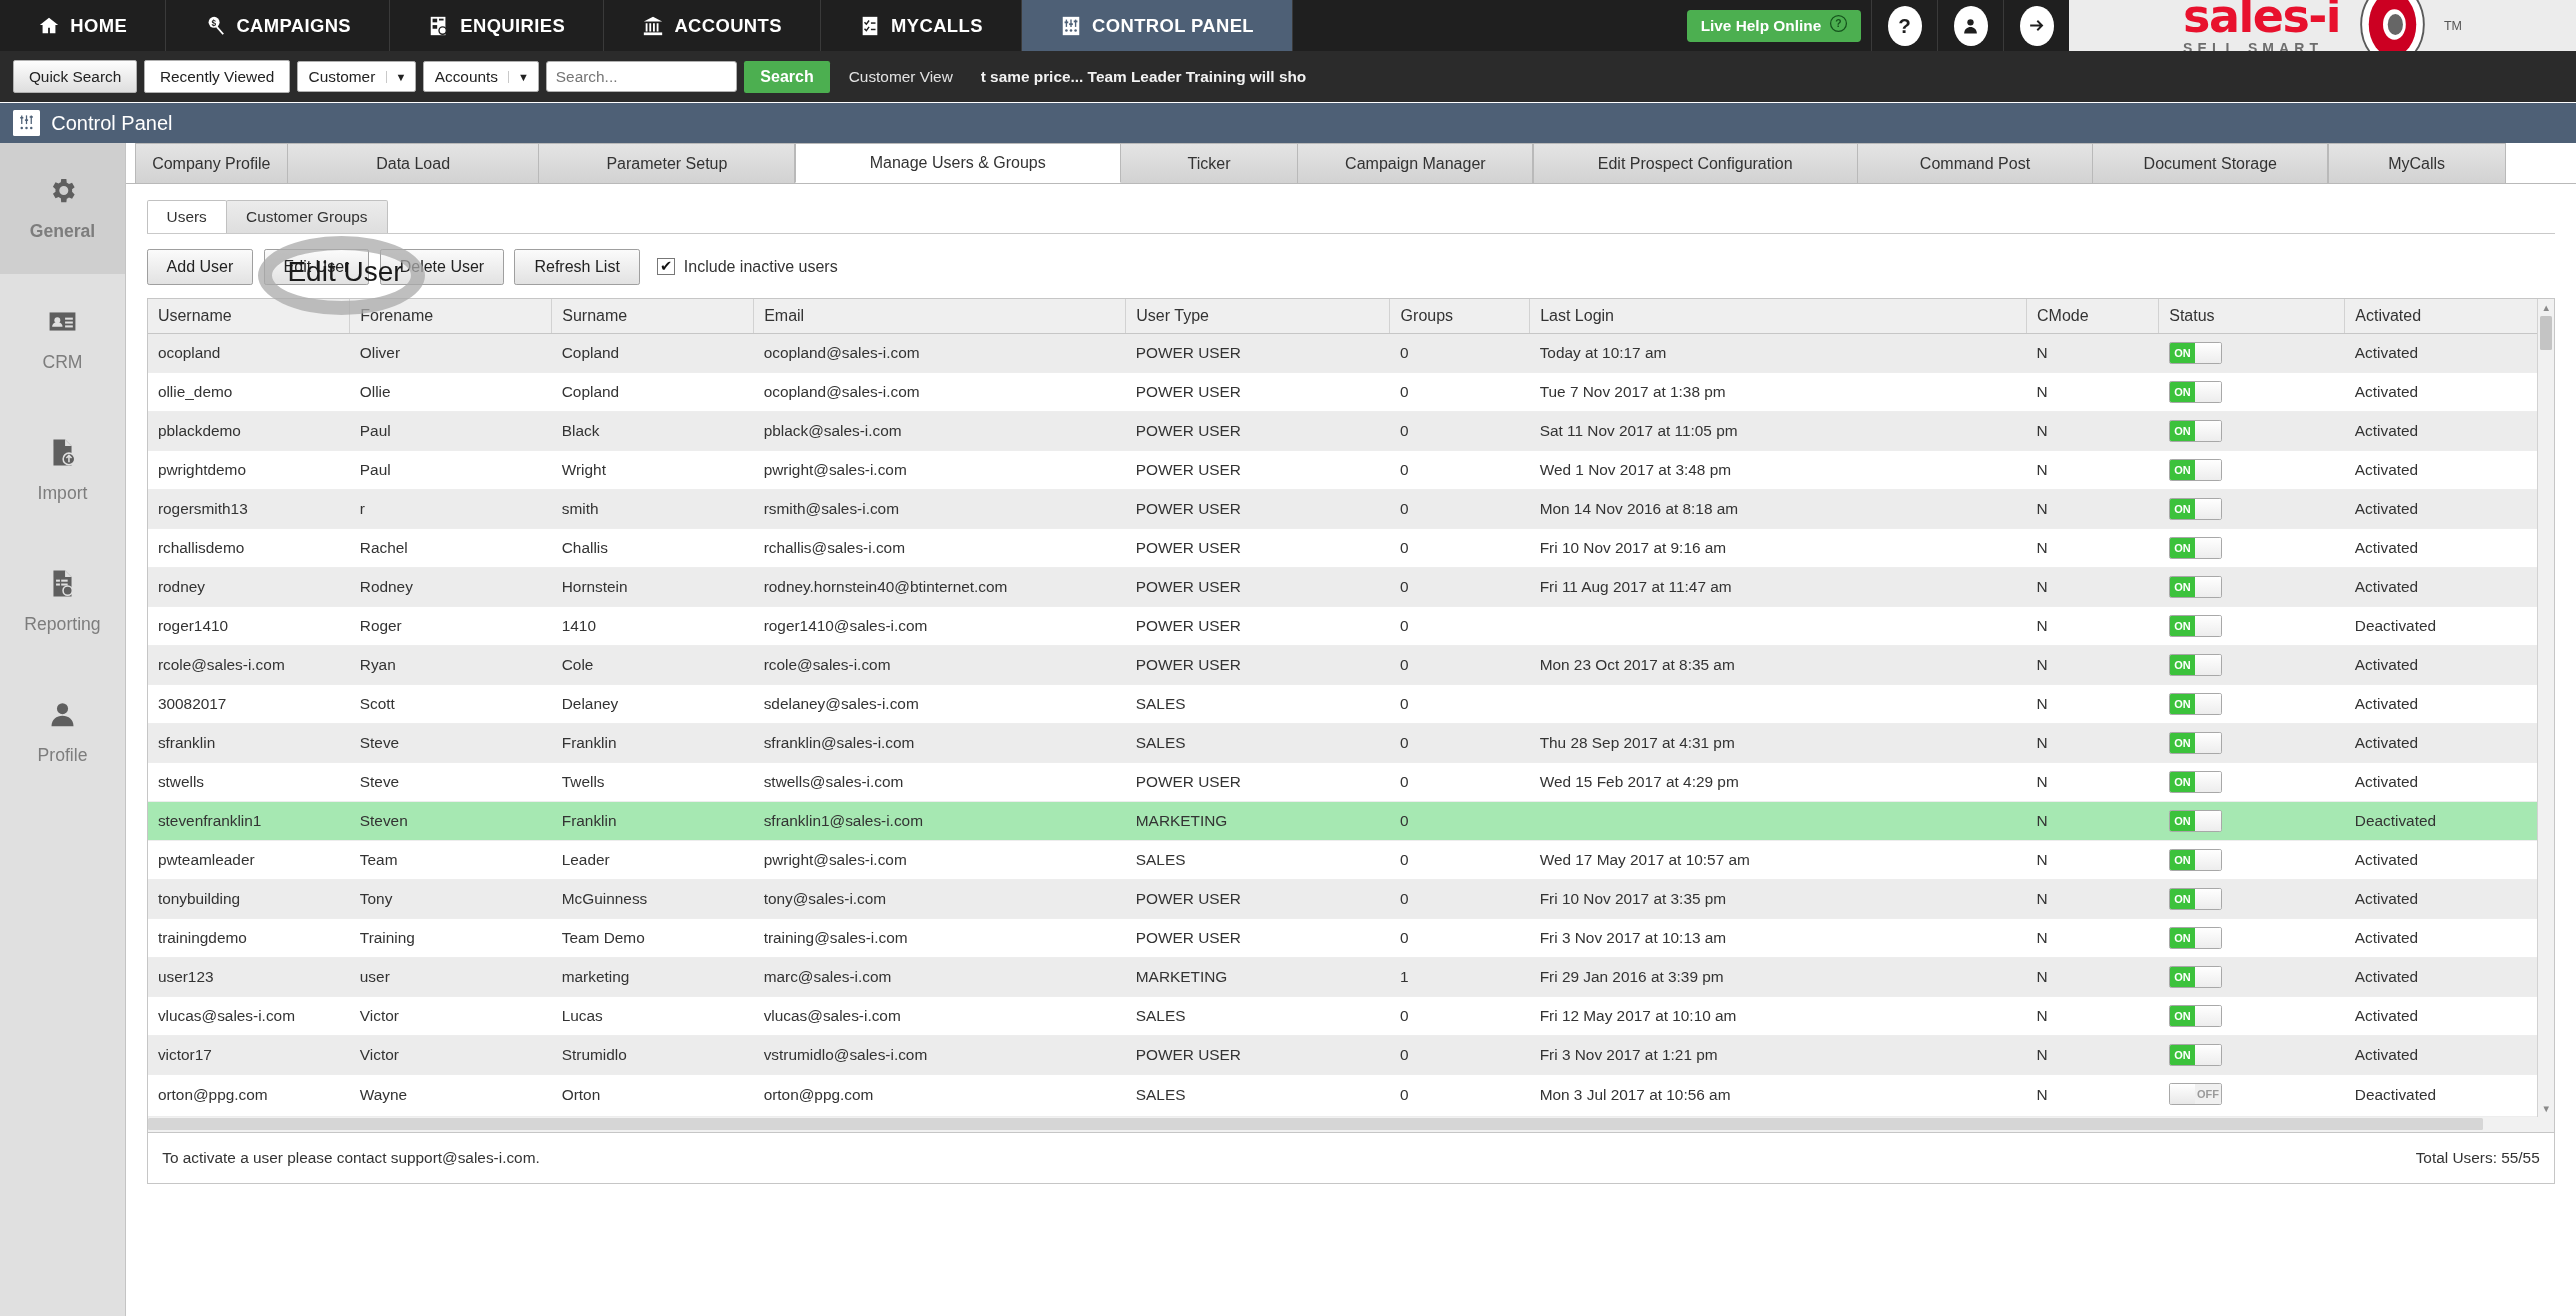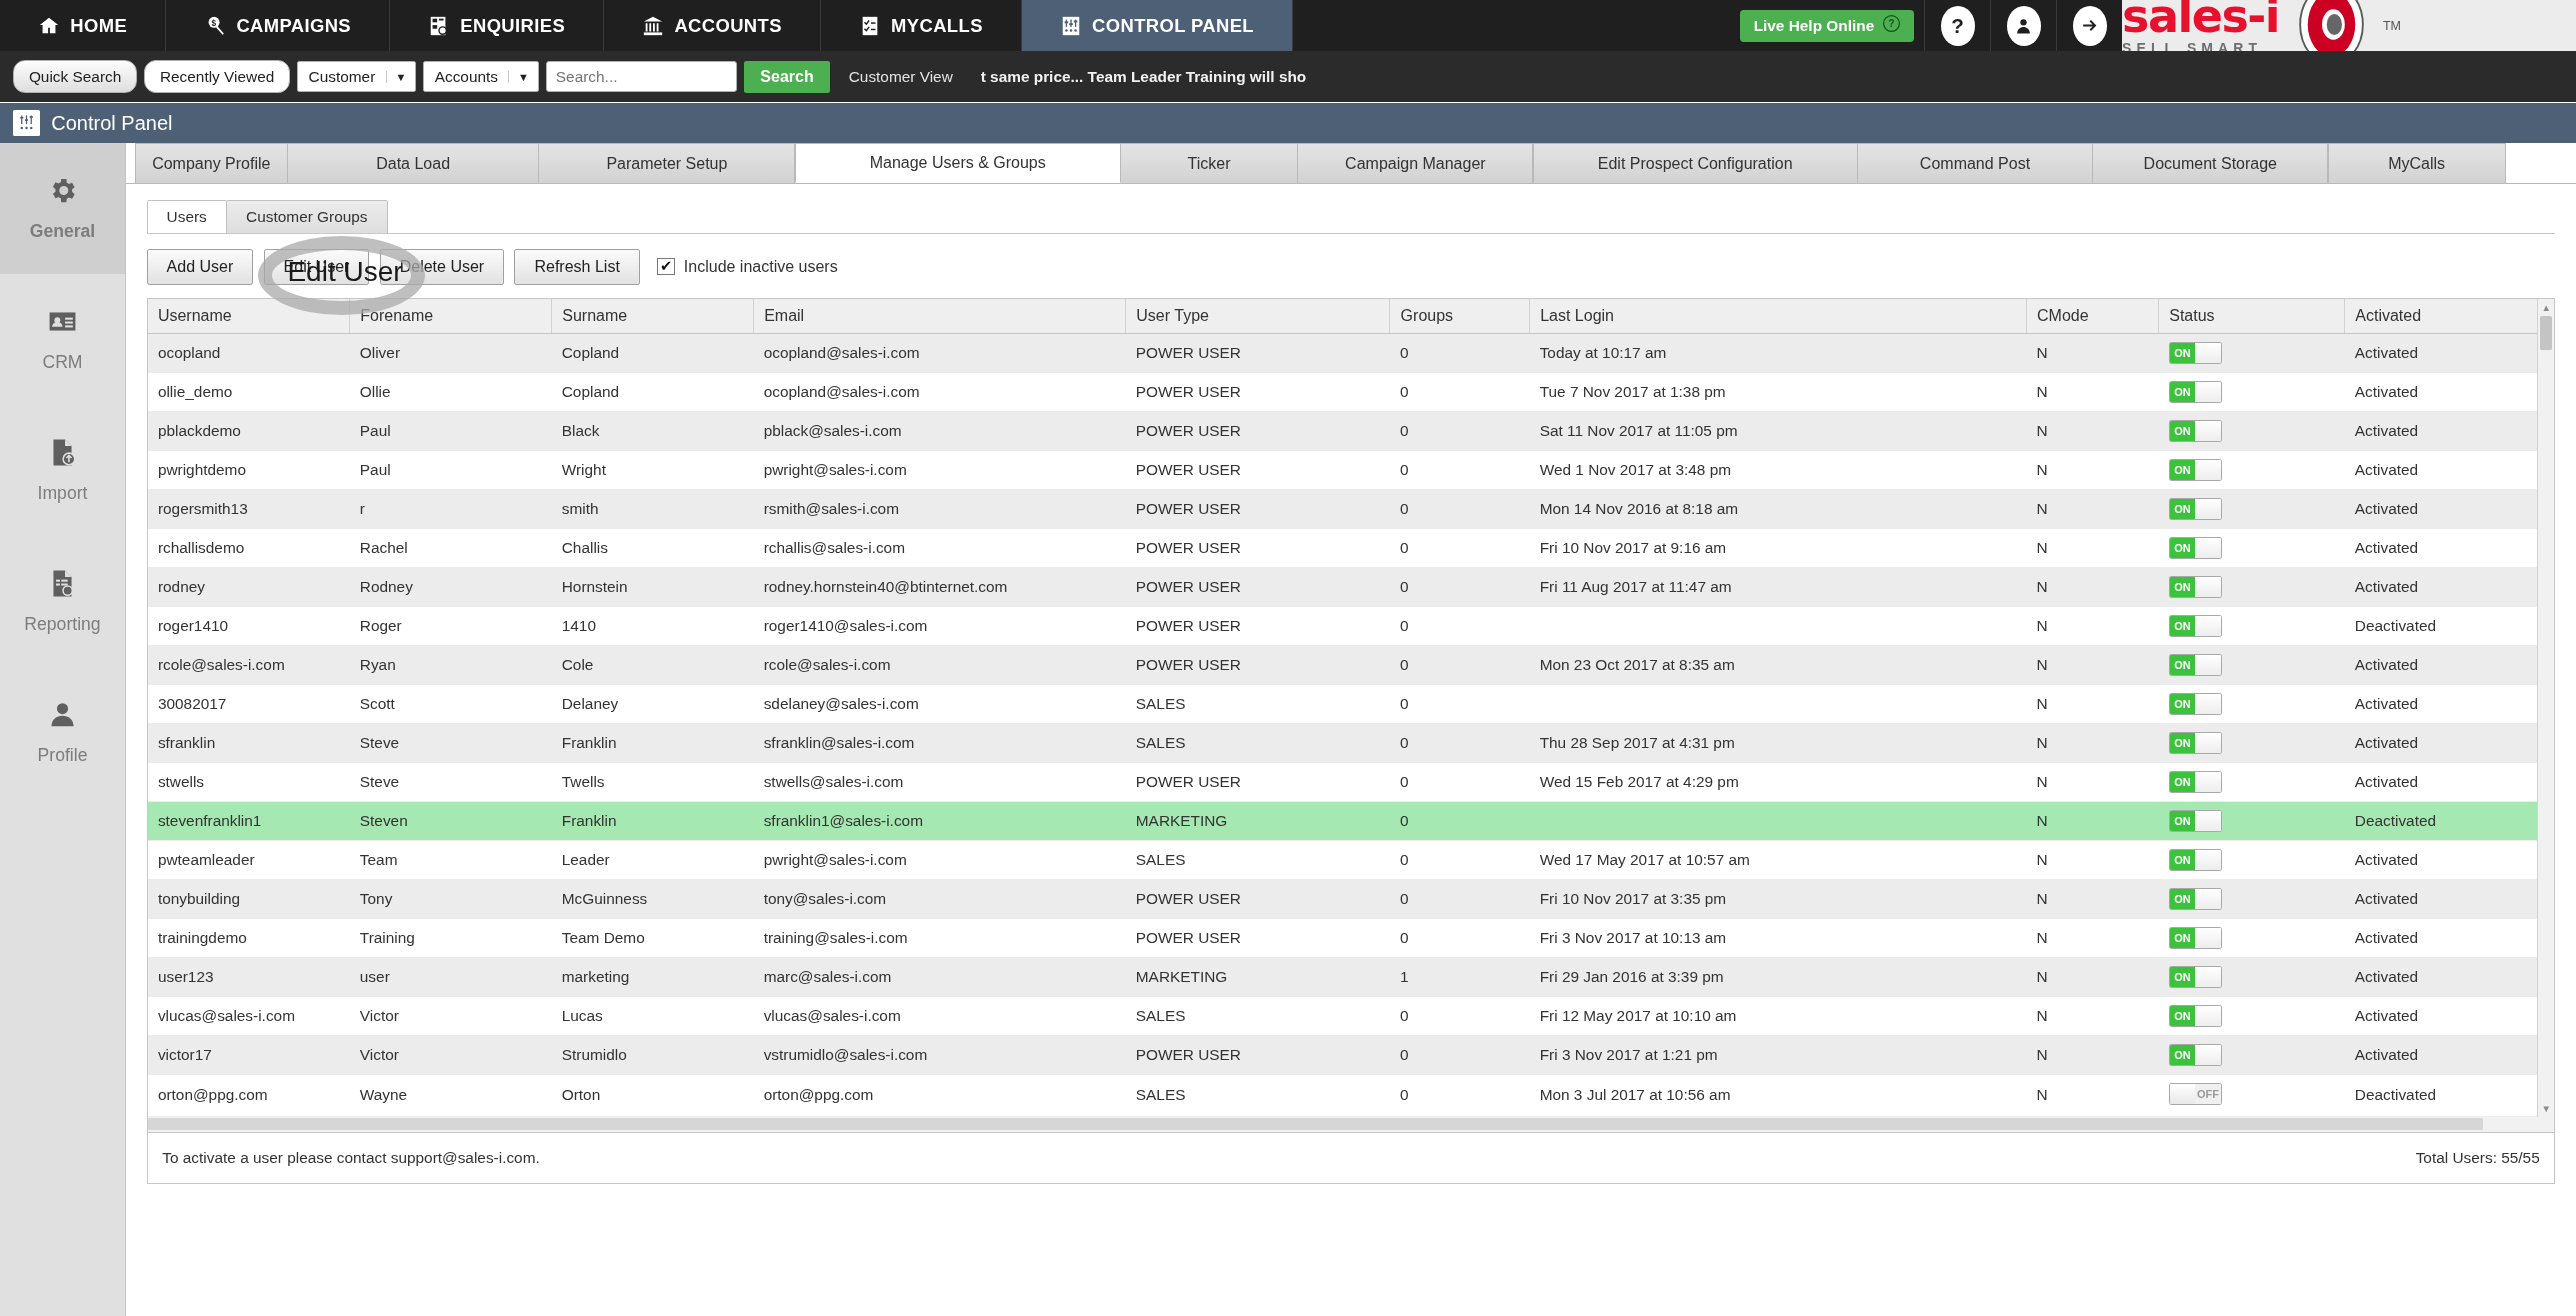--- a/index.html
+++ b/index.html
@@ -36,43 +36,43 @@
     display:flex; align-items:center; justify-content:center;
     cursor:pointer;
   }
   .circ-glyph {
     width:34px; height:40px; border-radius:50%;
     background:#ffffff; color:#1f1f1f;
     display:flex; align-items:center; justify-content:center;
     font-size:20.6px; font-weight:bold;
   }
   .logo-area {
-    width:454px; background:#ececec; display:flex;
-    align-items:center; gap:4.4px;
+    width:507px; background:#ececec; display:flex;
+    align-items:center; justify-content:center; gap:4.4px;
   }
   .logo-text {
     font-family:"DejaVu Sans", sans-serif;
     font-size:46px; font-weight:bold; color:#e8112d; letter-spacing:-1.5px;
     line-height:0.95;
   }
   .logo-sub {
     font-size:14px; letter-spacing:5.1px; color:#6d6d6d; font-weight:bold;
     margin-top:1.5px;
   }
   .logo-tm { font-size:12.5px; color:#555; vertical-align:top; }
 
   
   .searchbar {
     position:absolute; top:51px; left:0; width:2576px; height:51px;
     background:#2b2b2b; display:flex; align-items:center; padding:0 13.2px;
     gap:7.3px;
   }
   .sb-btn {
     background:linear-gradient(#fdfdfd,#dedede);
-    border:0.7px solid #b0b0b0; border-radius:12px;
+    border:0.7px solid #b0b0b0; border-radius:2px;
     font-size:15.4px; color:#222; padding:6.6px 14.7px; cursor:pointer;
     white-space:nowrap;
   }
   .sb-btn.plain { background:#ffffff; }
   .sb-select {
     background:#ffffff; border:0.7px solid #b0b0b0; border-radius:2.2px;
     display:flex; align-items:center; font-size:15.4px; color:#222;
     cursor:pointer; height:31px;
   }
   .sb-select .lbl { padding:0 10.3px; white-space:nowrap;}

